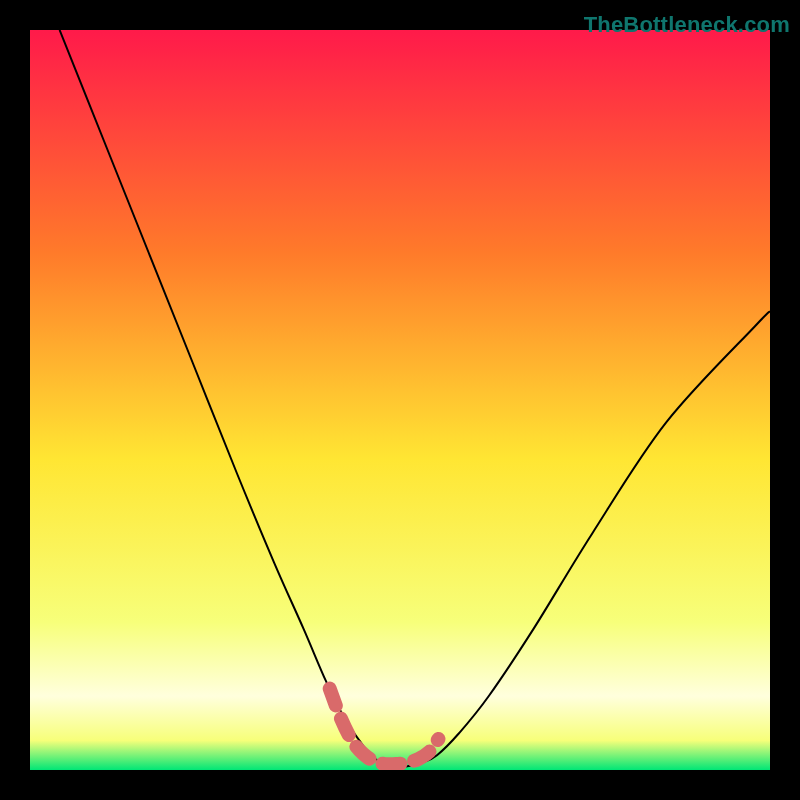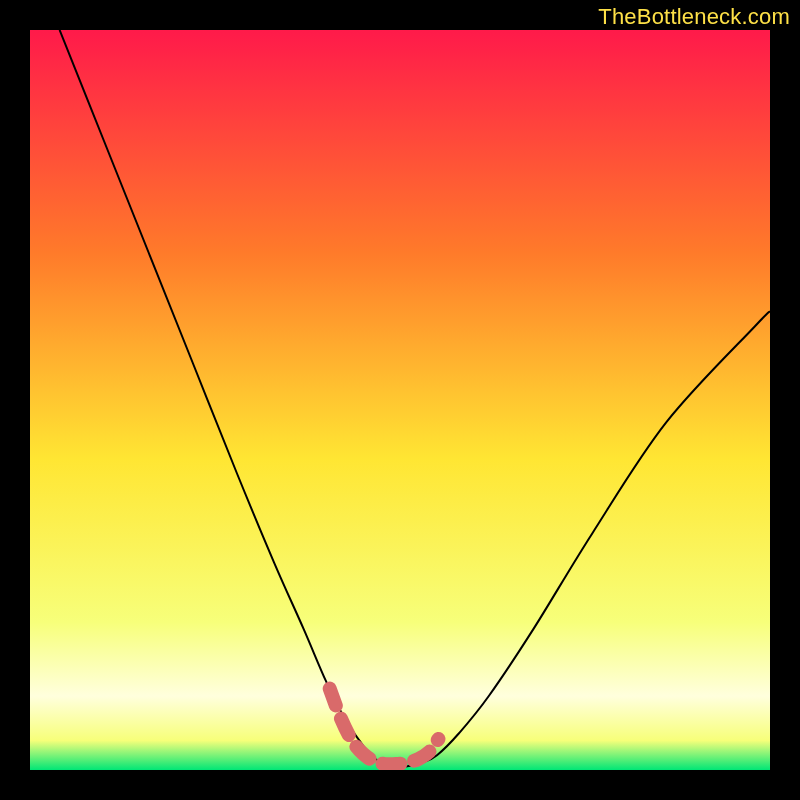--- a/index.html
+++ b/index.html
@@ -14,25 +14,25 @@
   .frame {
     position: absolute;
     top: 0;
     left: 0;
     width: 800px;
     height: 800px;
     background: #000;
   }
   .watermark {
     position: absolute;
-    top: 4px;
+    top: 12px;
     right: 10px;
-    color: #fde047;
+    color: #0f766e;
     font-size: 22px;
-    font-weight: 400;
+    font-weight: 700;
     letter-spacing: 0.2px;
     z-index: 20;
     user-select: none;
   }
   .plot {
     position: absolute;
     top: 30px;
     left: 30px;
     width: 740px;
     height: 740px;

